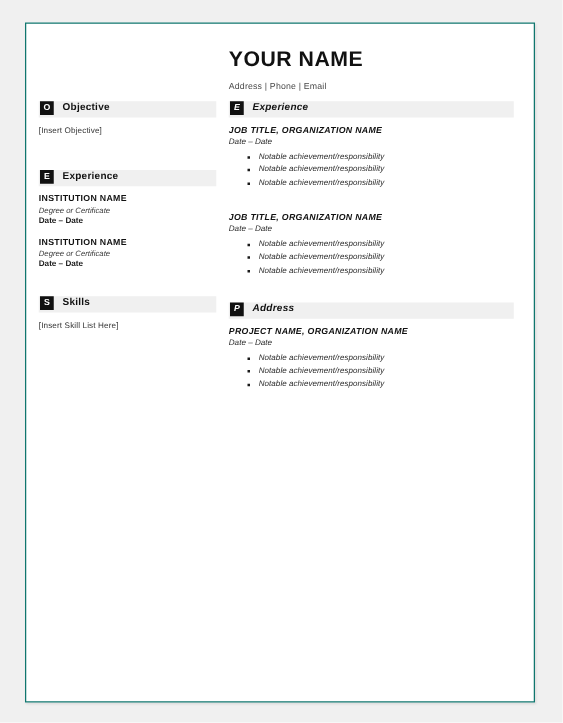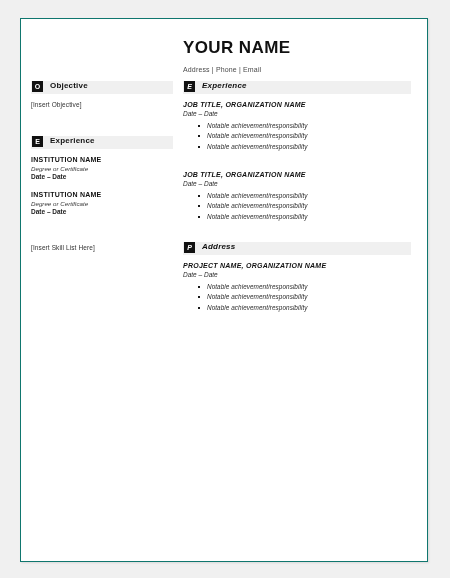--- a/index.html
+++ b/index.html
@@ -211,20 +211,24 @@
             <div class="entry-sub">Degree or Certificate</div>
             <div class="entry-date">Date – Date</div>
           </div>
 
         </div>
       </div>
 
       <div class="gap-md"></div>
 
       <div class="section">
+        <div class="section-head">
+          <span class="badge">S</span>
+          <span class="section-title">Skills</span>
+        </div>
         <div class="section-body">
           <div class="placeholder-text">[Insert Skill List Here]</div>
         </div>
       </div>
 
     </div>
 
     <div class="col-right">
 
       <div class="section">

